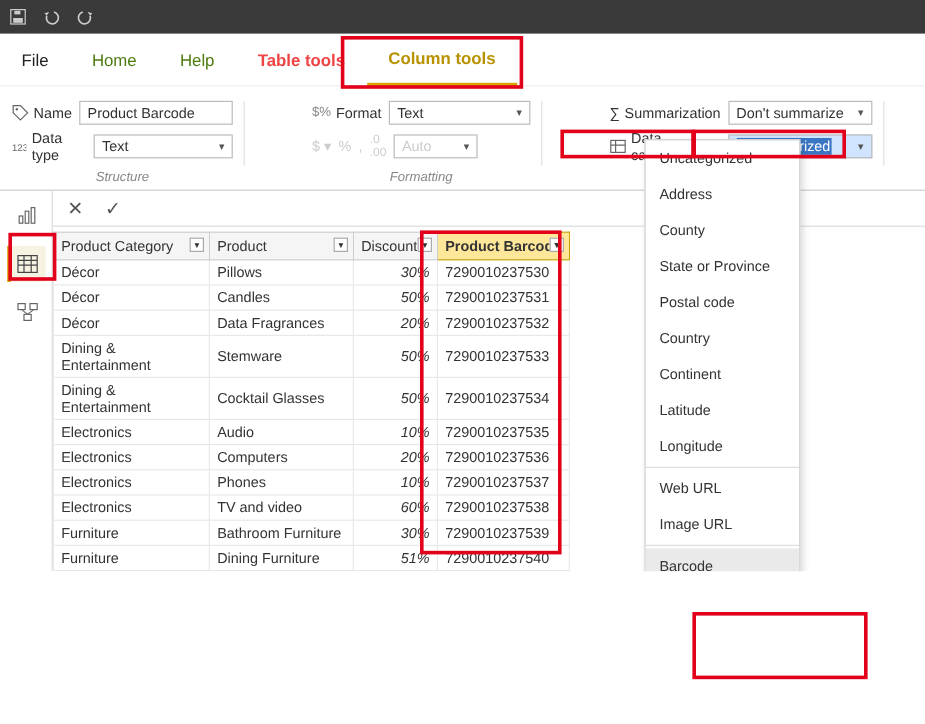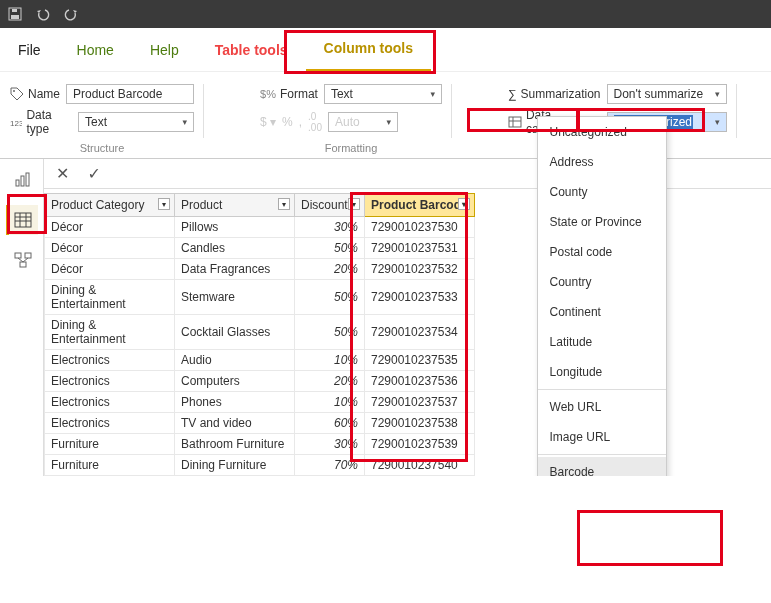--- a/index.html
+++ b/index.html
@@ -8,21 +8,21 @@
   .titlebar .ico { width: 14px; height: 14px; color: #ddd; display: inline-flex; align-items: center; justify-content: center; }
   .tabbar { display: flex; align-items: center; height: 44px; border-bottom: 1px solid #eee; }
   .tab-file { padding: 0 18px; font-size: 14px; color: #222; }
   .tab { padding: 0 18px; font-size: 14px; color: #4d7c0f; height: 44px; display: flex; align-items: center; }
   .tab.active { color: #ef4444; font-weight: 600; }
   .tab.selected { color: #b89200; font-weight: 600; border-bottom: 3px solid #d9a400; }
   .ribbon { display: flex; padding: 8px 0 0 0; border-bottom: 1px solid #ccc; position: relative; gap: 46px; }
   .rgroup { display: flex; flex-direction: column; padding: 0 10px; position: relative; }
   .rgroup::after { content: ""; position: absolute; right: 0; top: 4px; bottom: 20px; width: 1px; background: #e0e0e0; }
   .rgroup:last-child::after { display: none; }
-  .glabel { text-align: center; font-size: 11px; color: #888; padding: 6px 0 4px; }
+  .glabel { text-align: center; font-size: 11px; color: #888; padding: 6px 0 4px; font-style: italic; }
   .row { display: flex; align-items: center; gap: 6px; height: 28px; }
   .lbl { font-size: 12px; color: #333; display: flex; align-items: center; gap: 4px; }
   .input-box { border: 1px solid #bbb; padding: 2px 6px; font-size: 12px; background: #fff; display: flex; align-items: center; justify-content: space-between; }
   .caret { font-size: 9px; color: #555; }
   .muted { color: #ccc; }
   .main { display: flex; }
   .leftnav { width: 44px; border-right: 1px solid #ddd; display: flex; flex-direction: column; align-items: center; padding-top: 6px; gap: 10px; }
   .navbtn { width: 32px; height: 30px; display: flex; align-items: center; justify-content: center; border-left: 3px solid transparent; }
   .navbtn.active { border-left: 3px solid #d9a400; background: #f7f3e3; }
   .content { flex: 1; position: relative; }
@@ -288,21 +288,21 @@
           </tr>
           <tr>
             <td>Furniture</td>
             <td>Bathroom Furniture</td>
             <td class="num">30%</td>
             <td>7290010237539</td>
           </tr>
           <tr>
             <td>Furniture</td>
             <td>Dining Furniture</td>
-            <td class="num">70%</td>
+            <td class="num">51%</td>
             <td>7290010237540</td>
           </tr>
         </tbody>
     </table>
 
     <div class="tooltip">Barcode</div>
   </div>
 </div>
 
 <div class="redbox" style="left:284px; top:30px; width:152px; height:44px"></div>

